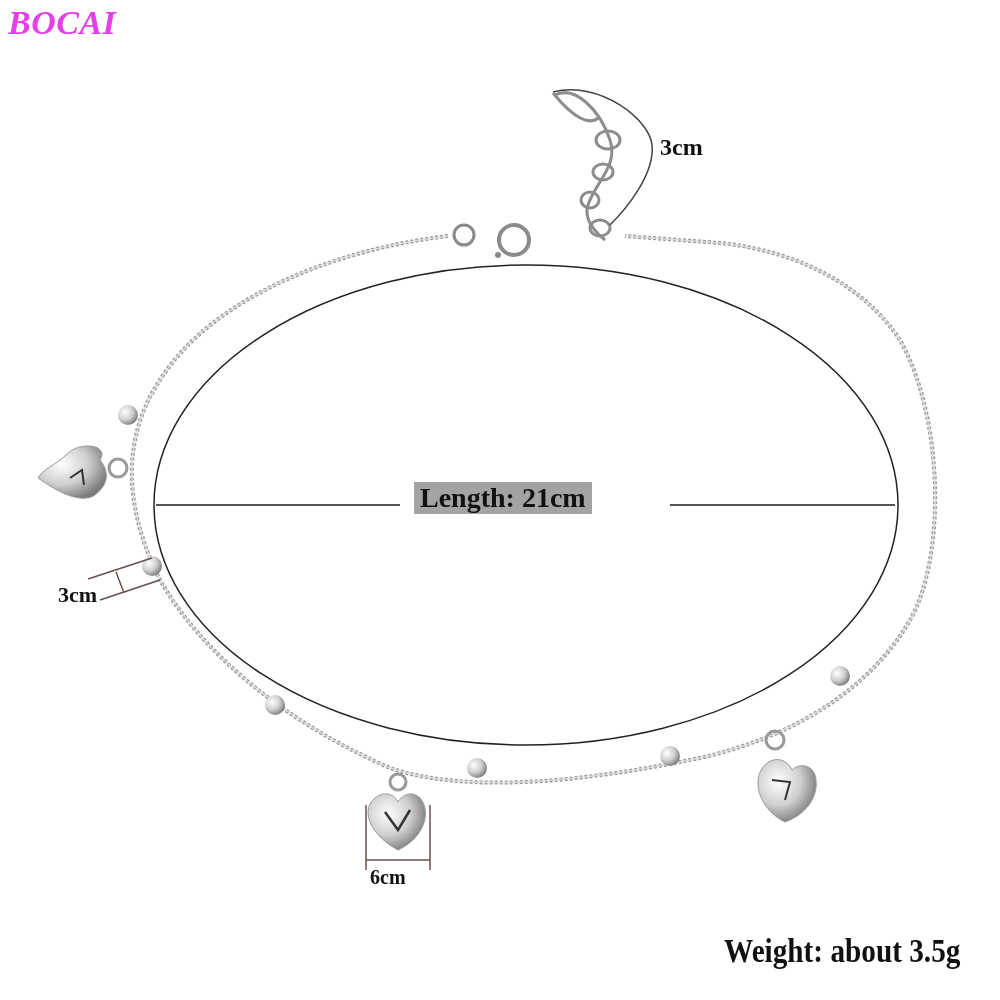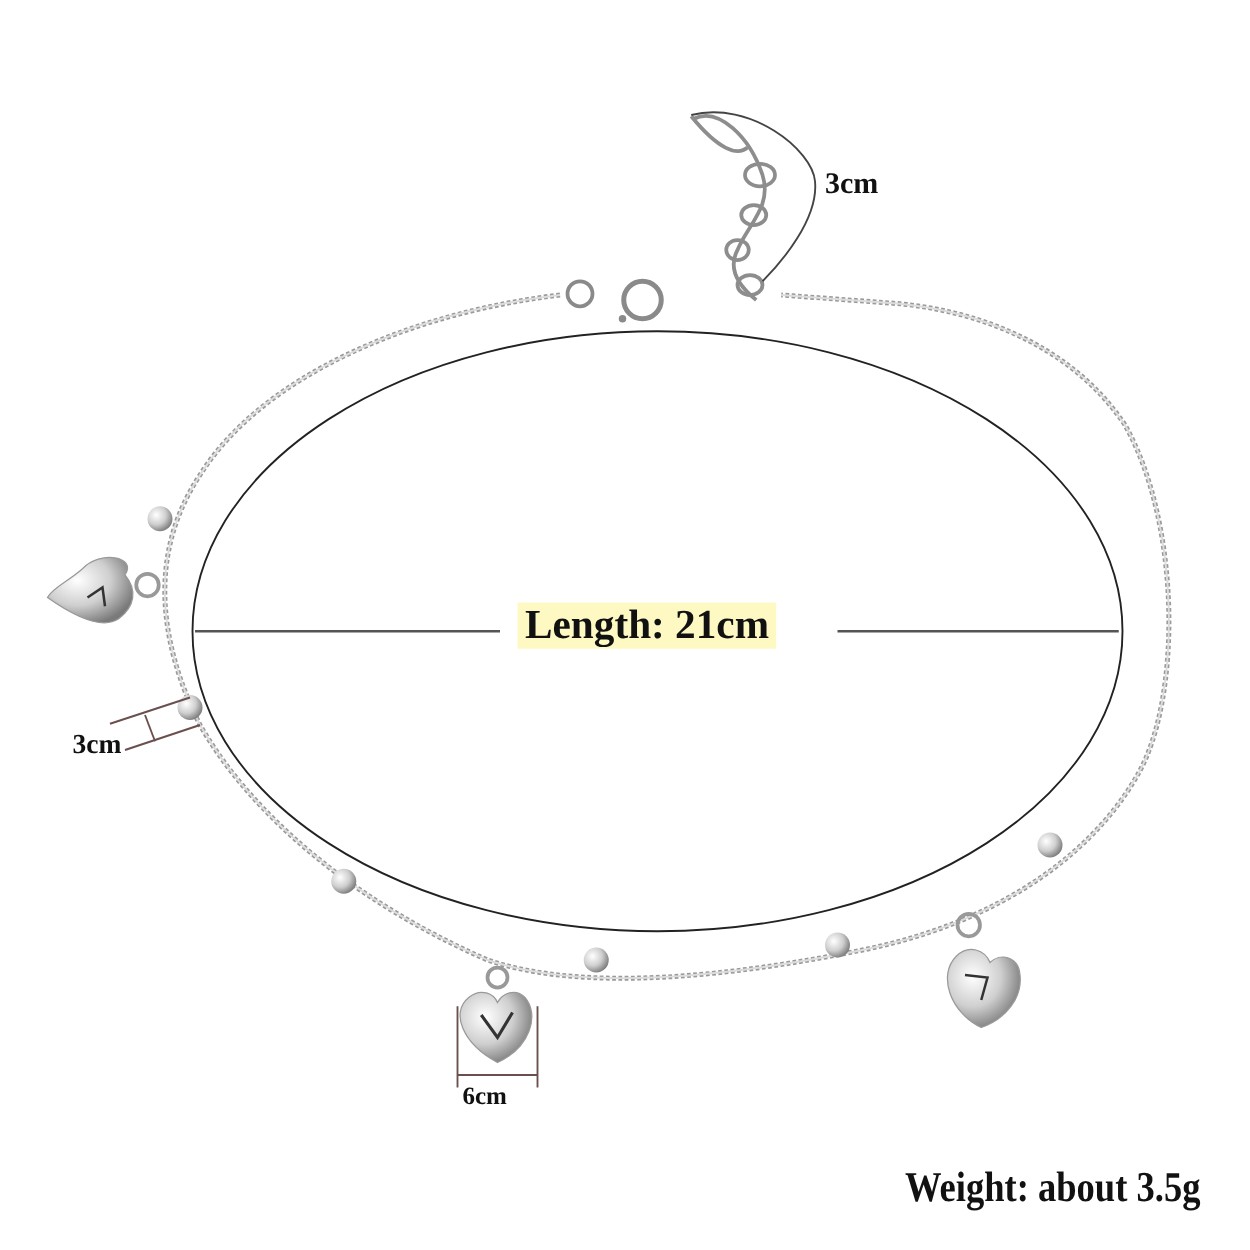--- a/index.html
+++ b/index.html
@@ -1,20 +1,20 @@
 <!DOCTYPE html>
 <html><head>
 <meta charset="utf-8">
 <style>
   html, body { margin:0; padding:0; background:#ffffff; }
   #stage { position:relative; width:1000px; height:1000px; overflow:hidden; background:#fff; }
   svg.scene { position:absolute; left:0; top:0; }
   .brand { position:absolute; left:8px; top:4px; font-family:"Liberation Serif", serif; font-style:italic; font-weight:bold; font-size:34px; color:#e53fe8; letter-spacing:0.5px; }
   .lbl { position:absolute; font-family:"Liberation Serif", serif; font-weight:bold; color:#111; white-space:nowrap; }
-  .length { left:414px; top:482px; font-size:33px; background:#fef9c3; padding:0 6px; }
+  .length { left:414px; top:482px; font-size:28px; background:#a3a3a3; padding:0 6px; }
   .ext { left:660px; top:134px; font-size:24px; }
   .bead { left:58px; top:582px; font-size:22px; }
   .charm { left:370px; top:866px; font-size:20px; }
   .weight { left:724px; top:932px; font-size:34px; transform:scaleX(0.86); transform-origin:left top; }
 </style>
 </head>
 <body>
 
 <div id="stage">
   <svg class="scene" width="1000" height="1000" viewBox="0 0 1000 1000">
@@ -82,18 +82,19 @@
       <path d="M 772 780 L 790 782 L 785 800" fill="none" stroke="#333" stroke-width="2"></path>
     </g>
 
     <g stroke="#6b4f4f" stroke-width="1.5" fill="none">
       <line x1="366" y1="805" x2="366" y2="870"></line>
       <line x1="430" y1="805" x2="430" y2="870"></line>
       <line x1="366" y1="860" x2="430" y2="860"></line>
     </g>
   </svg>
 
+  <div class="brand">BOCAI</div>
   <div class="lbl length">Length: 21cm</div>
   <div class="lbl ext">3cm</div>
   <div class="lbl bead">3cm</div>
   <div class="lbl charm">6cm</div>
   <div class="lbl weight">Weight: about 3.5g</div>
 </div>
 
 </body></html>

